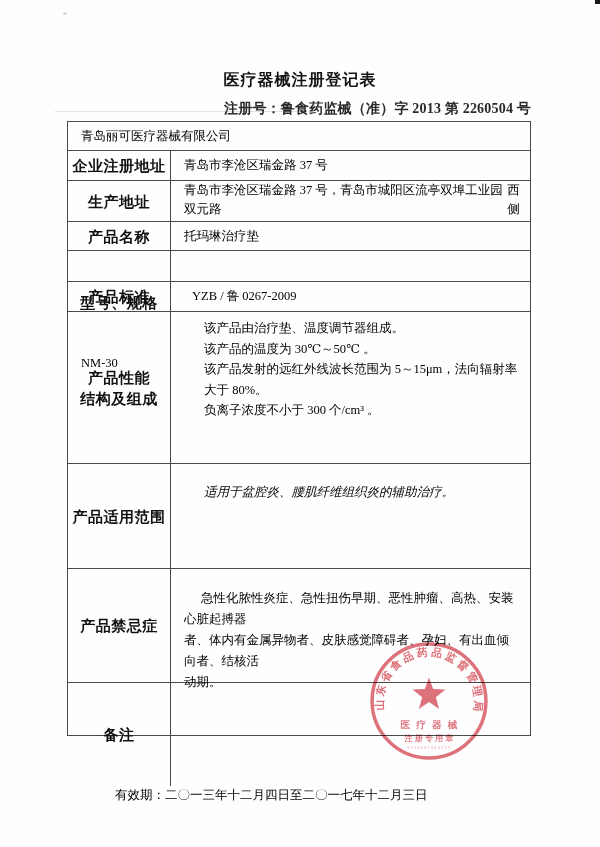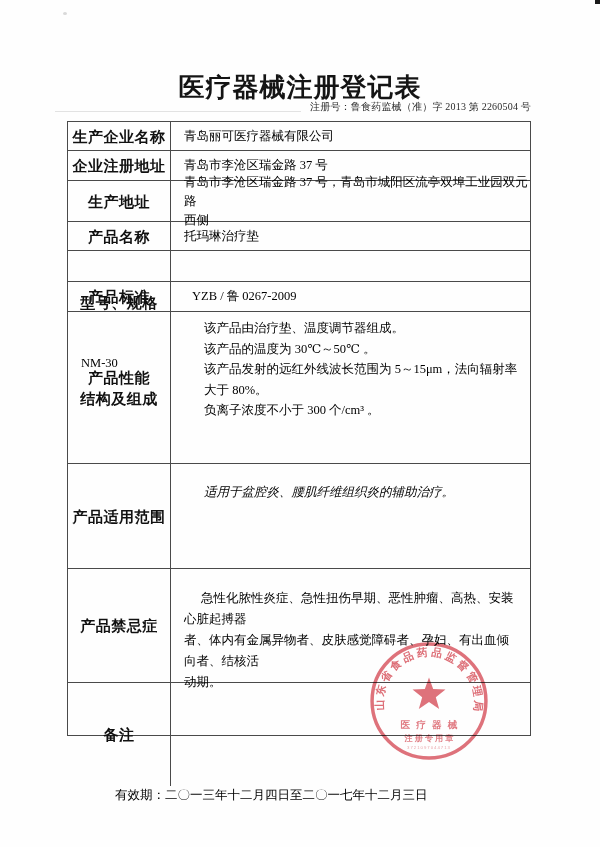--- a/index.html
+++ b/index.html
@@ -17,31 +17,32 @@
   
   .corner-dot { position: absolute; top: 0; right: 0; width: 5px; height: 4px; background: #1a1a1a; }
   .smudge { position: absolute; top: 12px; left: 63px; width: 4px; height: 3px; background: #d9d9d9; border-radius: 50%; }
   .faint-line { position: absolute; top: 111px; left: 55px; width: 246px; height: 1px; background: #e2e2e2; }
 
   .doc-title {
     position: absolute;
     top: 70px; left: 0; width: 600px;
     text-align: center;
     font-family: "Liberation Sans", "DejaVu Sans", sans-serif;
-    font-size: 26px;
+    font-size: 16px;
     font-weight: 700;
     letter-spacing: 1px;
     color: #141414;
   }
   .reg-no {
     position: absolute;
     top: 100px; right: 69px;
-    font-size: 10px;
+    font-size: 14px;
     color: #2a2a2a;
     letter-spacing: 0.2px;
+    font-weight: bold;
   }
 
   .formtable {
     position: absolute;
     top: 121px; left: 67px;
     width: 464px;
     border: 1px solid #4a4a4a;
     background: transparent;
   }
   .trow { display: flex; border-bottom: 1px solid #4a4a4a; }
@@ -62,21 +63,21 @@
     line-height: 21px;
     letter-spacing: 0.5px;
   }
   .val {
     flex: 1;
     font-size: 12.5px;
     color: #000000;
     line-height: 19px;
   }
   .val.center { display: flex; align-items: center; padding-left: 13px; }
-  .val.lines-center { display: flex; flex-direction: column; justify-content: center; padding-left: 13px; }
+  .val.lines-center { display: flex; justify-content: center; padding-left: 13px; }
   .val.perf { padding: 6px 6px 0 33px; line-height: 20.5px; }
   .val.scope { padding: 19px 6px 0 33px; font-style: italic; }
   .val.contra { padding: 19px 10px 0 13px; line-height: 21px; }
   .contra .pline:first-child { text-indent: 17px; }
   .val.remark { display: flex; align-items: center; padding-left: 47px; }
 
   .h-r1 { height: 29px; } .h-r2 { height: 30px; } .h-r3 { height: 41px; }
   .h-r4 { height: 29px; } .h-r5 { height: 31px; flex-direction: column; } .h-r6 { height: 30px; gap: 8px; }
   .h-r7 { height: 152px; } .h-r8 { height: 105px; } .h-r9 { height: 114px; }
   .h-r10 { height: 52px; flex-direction: column; }
@@ -97,21 +98,20 @@
   <div class="corner-dot"></div>
   <div class="smudge"></div>
   <div class="faint-line"></div>
 
   <div class="doc-title">医疗器械注册登记表</div>
   <div class="reg-no">注册号：鲁食药监械（准）字 2013 第 2260504 号</div>
 
   <div class="formtable">
 
     <div class="trow h-r1">
-      <div class="lbl">生产企业名称</div>
       <div class="val center">青岛丽可医疗器械有限公司</div>
     </div>
 
     <div class="trow h-r2">
       <div class="lbl">企业注册地址</div>
       <div class="val center">青岛市李沧区瑞金路 37 号</div>
     </div>
 
     <div class="trow h-r3">
       <div class="lbl">生产地址</div>

